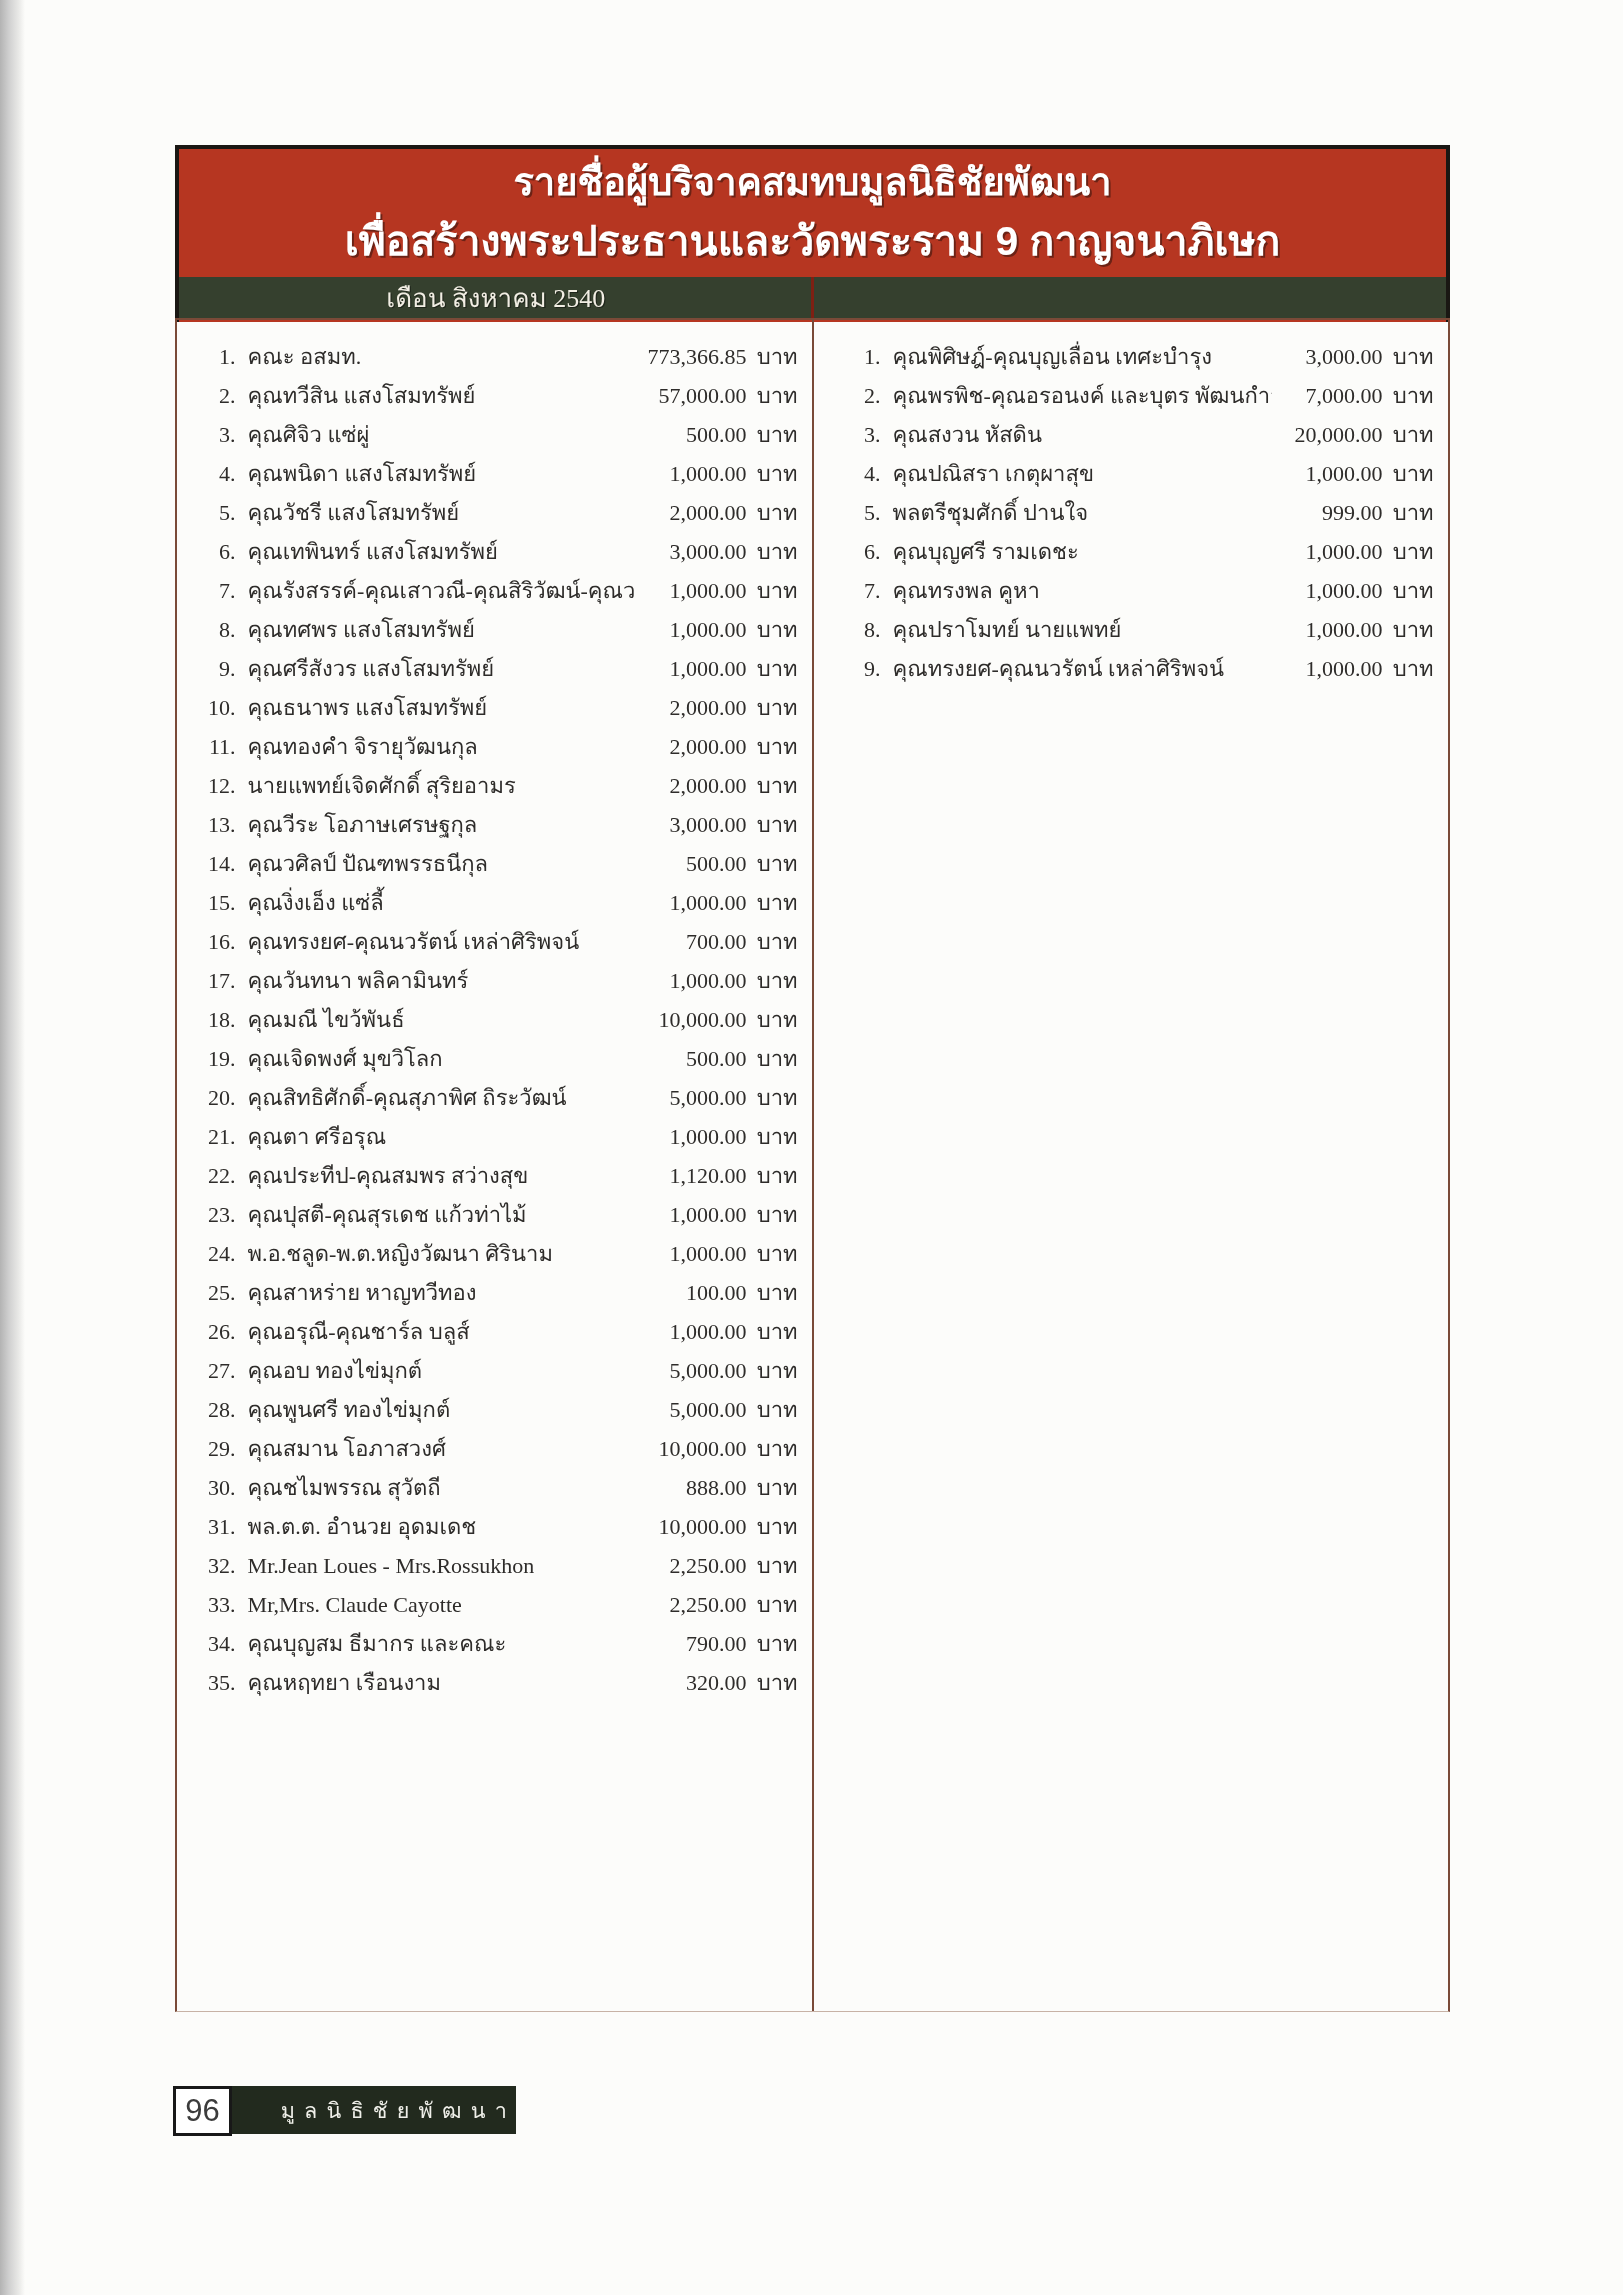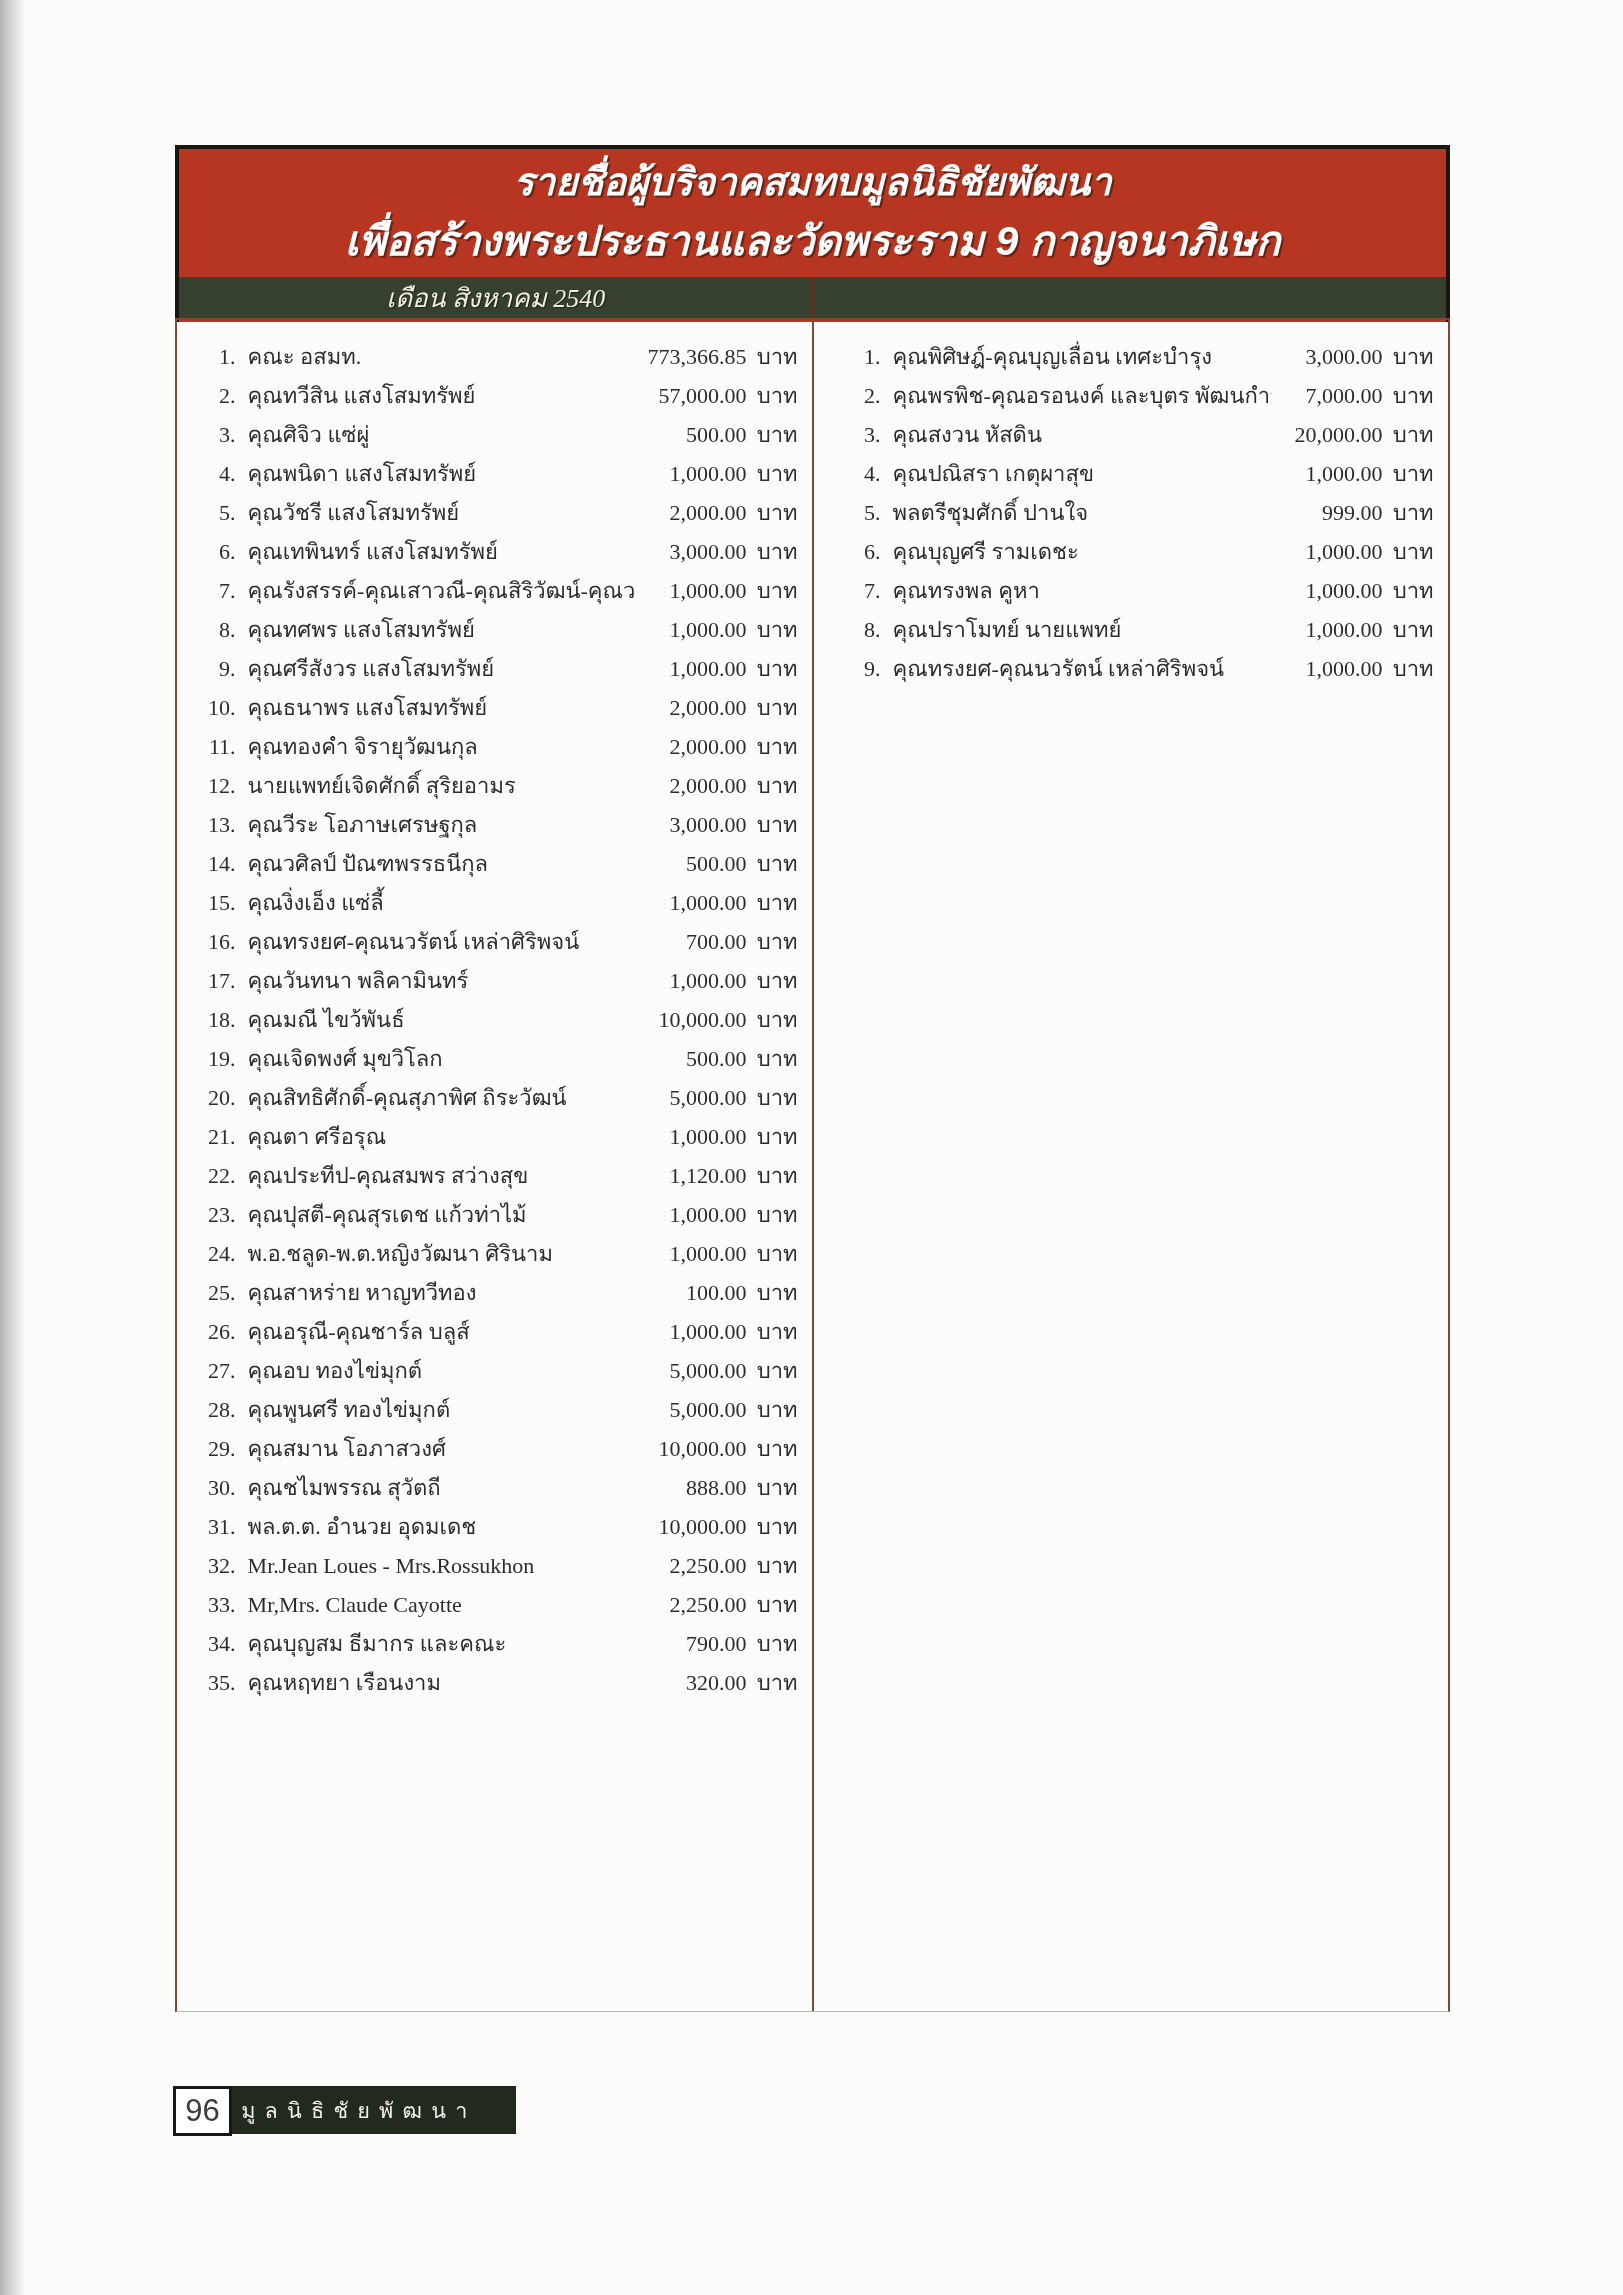--- a/index.html
+++ b/index.html
@@ -14,21 +14,20 @@
   .scan-edge{
     position:absolute;left:0;top:0;width:25px;height:2295px;
     background:linear-gradient(to right,#b3b3b3 0%,#cfcfcf 35%,#e9e9e7 75%,#fcfcfa 100%);
   }
   
   .header-box{
     position:absolute;left:175px;top:145px;width:1275px;height:177px;
     box-sizing:border-box;
     border:4.6px solid #1a1713;border-bottom:none;
     background:#b63621;
-    font-style:italic;
   }
   .header-red{
     height:128px;display:flex;flex-direction:column;justify-content:center;align-items:center;
     background:#b63621;
   }
   .title-line{
     color:#ffffff;
     font-family:"Liberation Sans", sans-serif;
     font-weight:bold;white-space:nowrap;
     text-shadow:2px 2px 0 rgba(45,18,12,0.55);
@@ -69,21 +68,21 @@
   .row .baht{flex:0 0 51px;text-align:right;}
   
   .page-num-box{
     position:absolute;left:173px;top:2086px;width:59px;height:50px;
     box-sizing:border-box;border:3.3px solid #181818;background:#ffffff;
     display:flex;align-items:center;justify-content:center;
     font-size:31px;color:#3c3c3c;font-family:"Liberation Sans", sans-serif;
   }
   .footer-bar{
     position:absolute;left:232px;top:2086px;width:284px;height:48px;
-    background:#222a1e;display:flex;align-items:center;justify-content:flex-start;
+    background:#222a1e;display:flex;align-items:center;justify-content:flex-end;
     color:#efefe9;font-size:21.6px;letter-spacing:9.2px;padding-left:9.2px;
     box-sizing:border-box;white-space:nowrap;
   }
 </style>
 </head>
 <body>
 
 <div id="page">
 
   <div class="scan-edge"></div>

